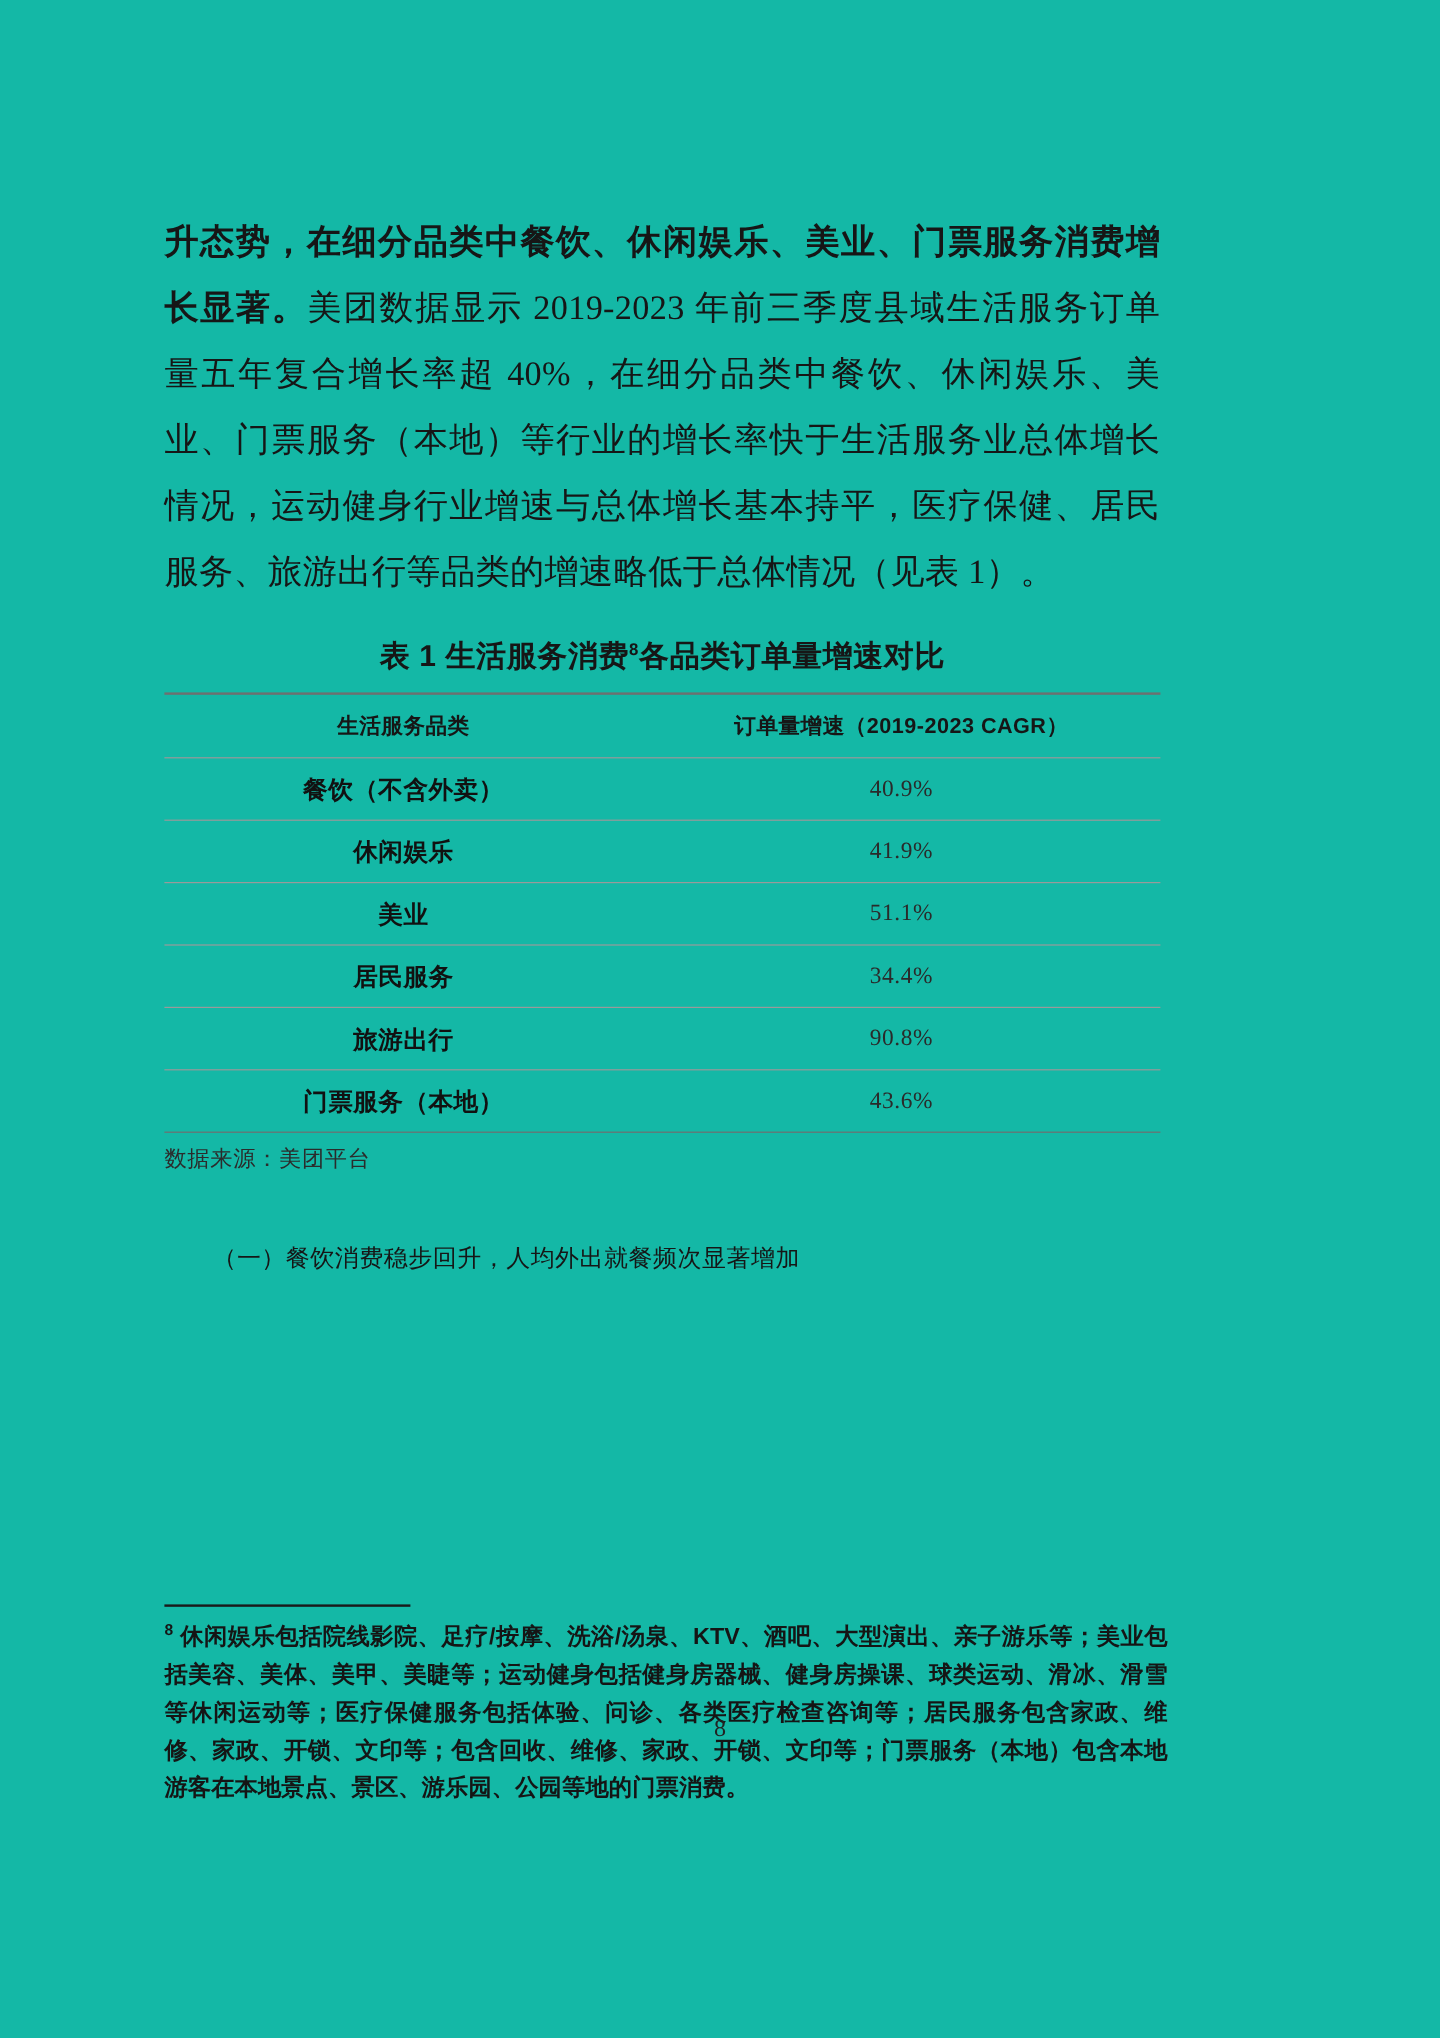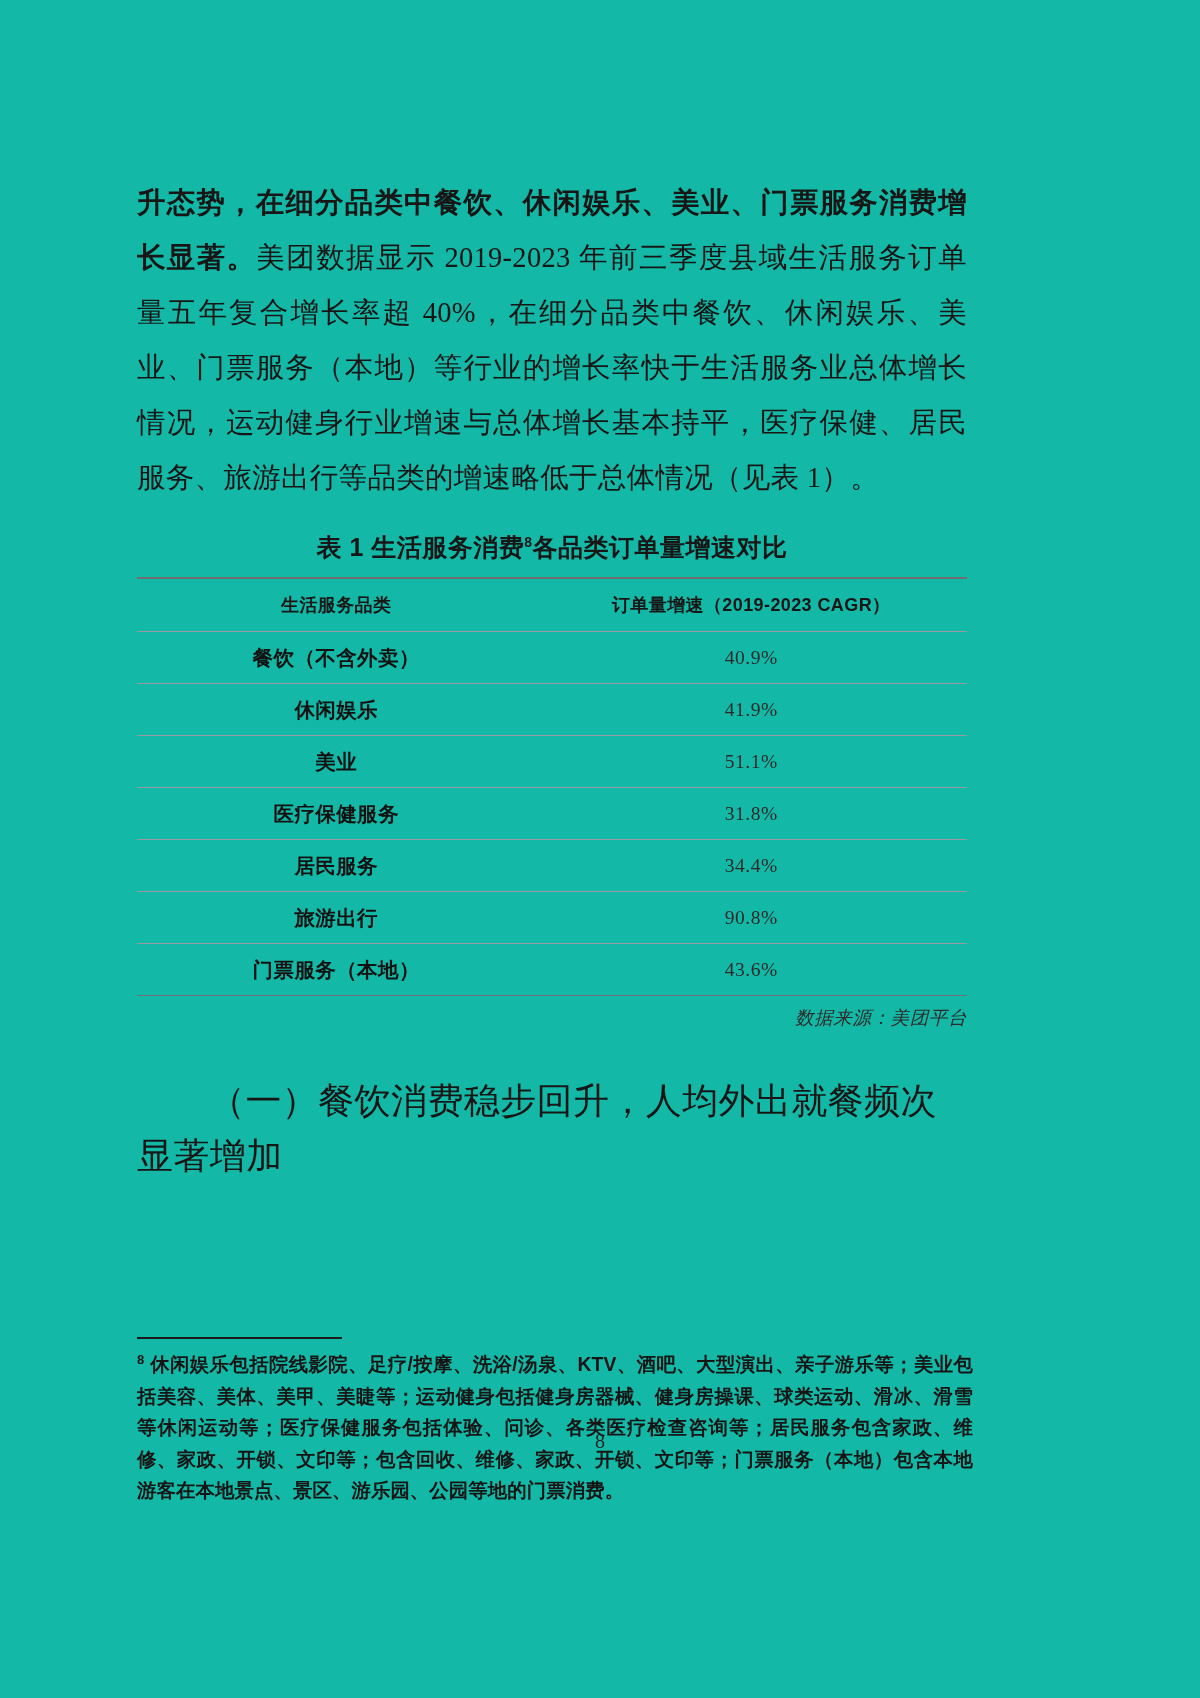--- a/index.html
+++ b/index.html
@@ -100,32 +100,31 @@
   }
   td.val {
     font-family: "Liberation Serif", serif;
     font-size: 19.5px;
     text-align: center;
     color: #2a2a2a;
     letter-spacing: 0.5px;
   }
   .src {
     margin-top: 9px;
-    text-align: right;
+    text-align: left;
     font-size: 18.5px;
     font-family: "Liberation Sans", sans-serif;
     color: #2b2b2b;
     letter-spacing: 0.6px;
-    font-style: italic;
   }
 
   
   .sec-head {
     margin-top: 44px;
-    font-size: 36px;
+    font-size: 20px;
     line-height: 55px;
     text-indent: 2em;
     font-family: Liberation Serif, serif;
     letter-spacing: 0.4px;
   }
 
   
   .footnote-zone {
     position: absolute;
     left: 137px;
@@ -197,24 +196,20 @@
           </tr>
           <tr>
             <td class="cat">休闲娱乐</td>
             <td class="val">41.9%</td>
           </tr>
           <tr>
             <td class="cat">美业</td>
             <td class="val">51.1%</td>
           </tr>
           <tr>
-            <td class="cat">医疗保健服务</td>
-            <td class="val">31.8%</td>
-          </tr>
-          <tr>
             <td class="cat">居民服务</td>
             <td class="val">34.4%</td>
           </tr>
           <tr>
             <td class="cat">旅游出行</td>
             <td class="val">90.8%</td>
           </tr>
           <tr>
             <td class="cat">门票服务（本地）</td>
             <td class="val">43.6%</td>

